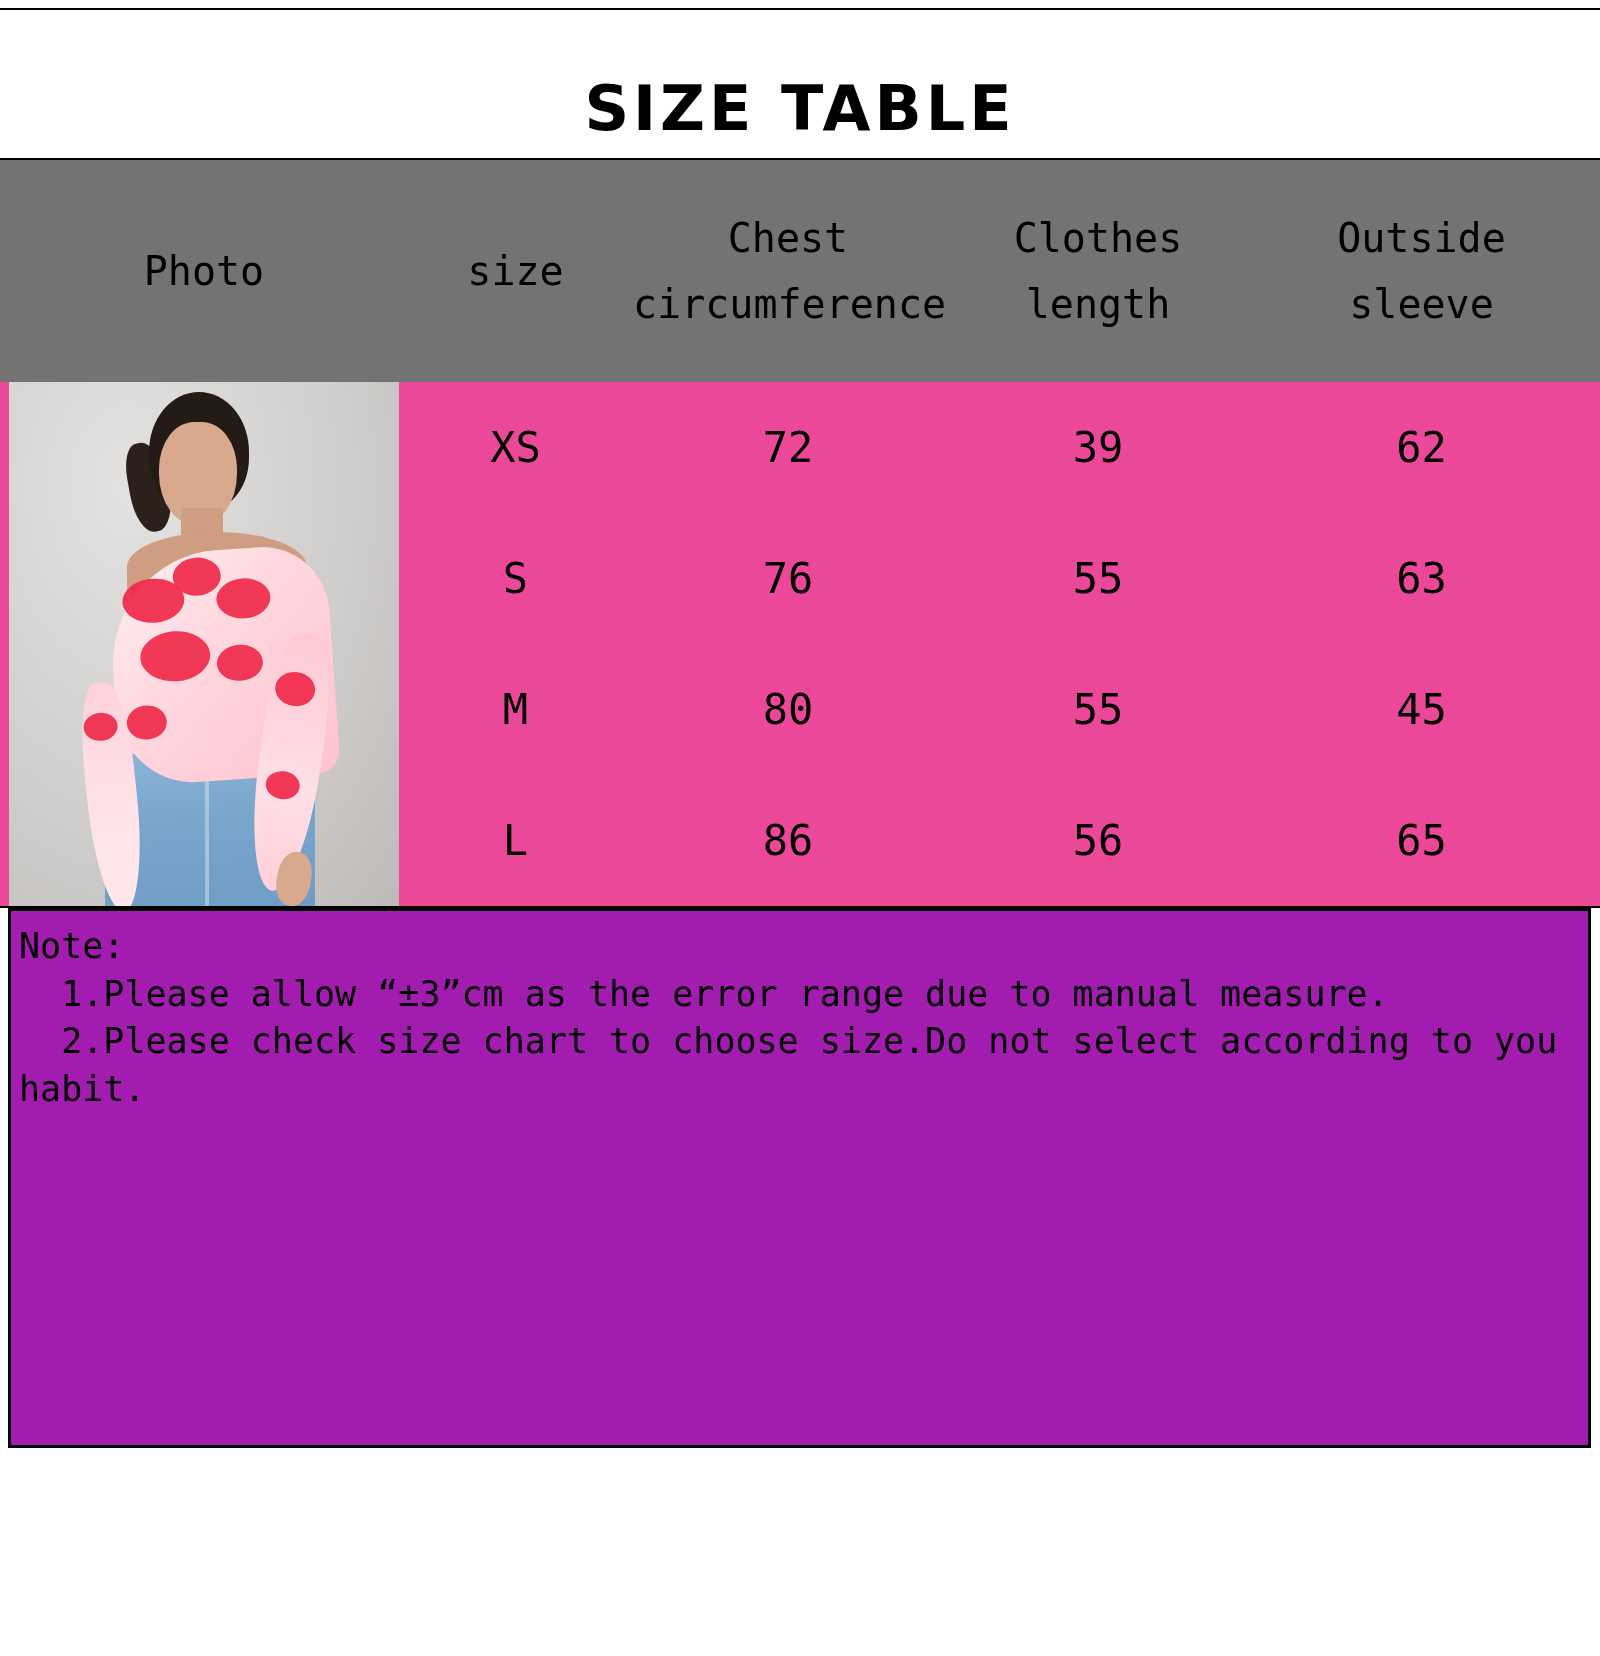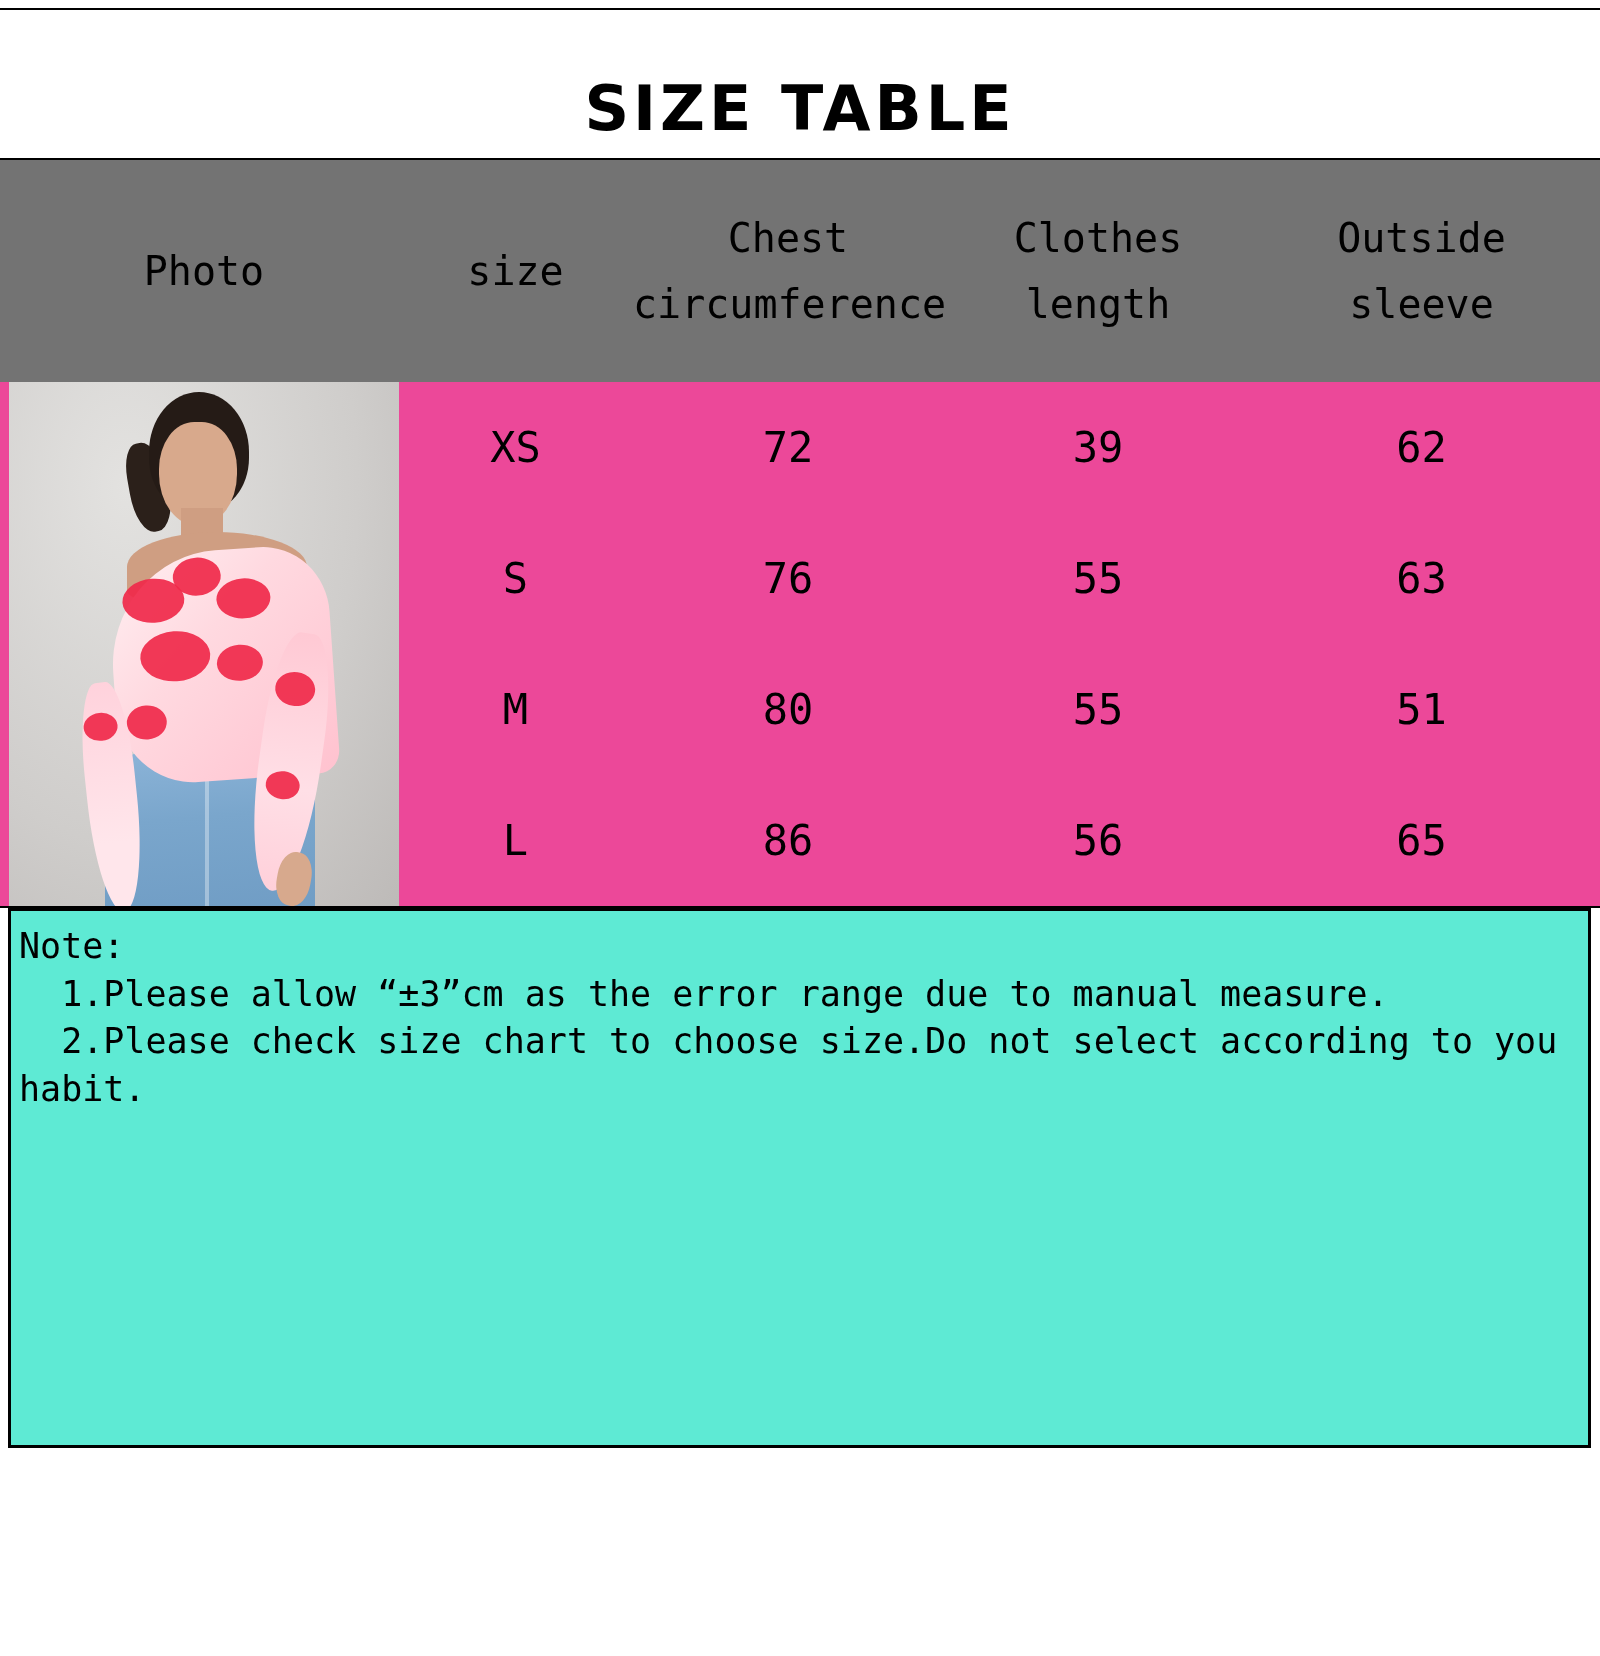--- a/index.html
+++ b/index.html
@@ -174,21 +174,21 @@
     transform: rotate(10deg);
   }
   .note-box {
     position: absolute;
     left: 8px;
     top: 908px;
     width: 1583px;
     height: 540px;
     border: 3px solid #000;
     box-sizing: border-box;
-    background: #5eead4;
+    background: #a21caf;
     padding: 12px 6px 6px 8px;
   }
   .note-line {
     font-size: 35px;
     line-height: 1.36;
     white-space: pre-wrap;
     letter-spacing: 0px;
   }
   .bottom-pad {
     position: absolute;
@@ -266,21 +266,21 @@
         <tr>
           <td>S</td>
           <td>76</td>
           <td>55</td>
           <td>63</td>
         </tr>
         <tr>
           <td>M</td>
           <td>80</td>
           <td>55</td>
-          <td>51</td>
+          <td>45</td>
         </tr>
         <tr>
           <td>L</td>
           <td>86</td>
           <td>56</td>
           <td>65</td>
         </tr>
       </tbody>
     </table>
   </div>

